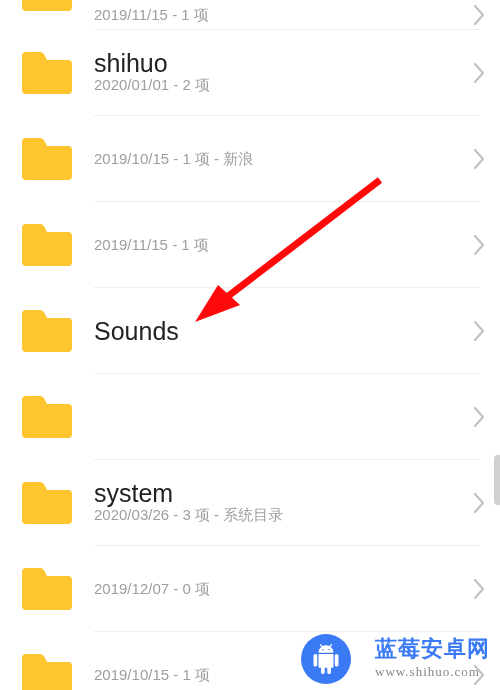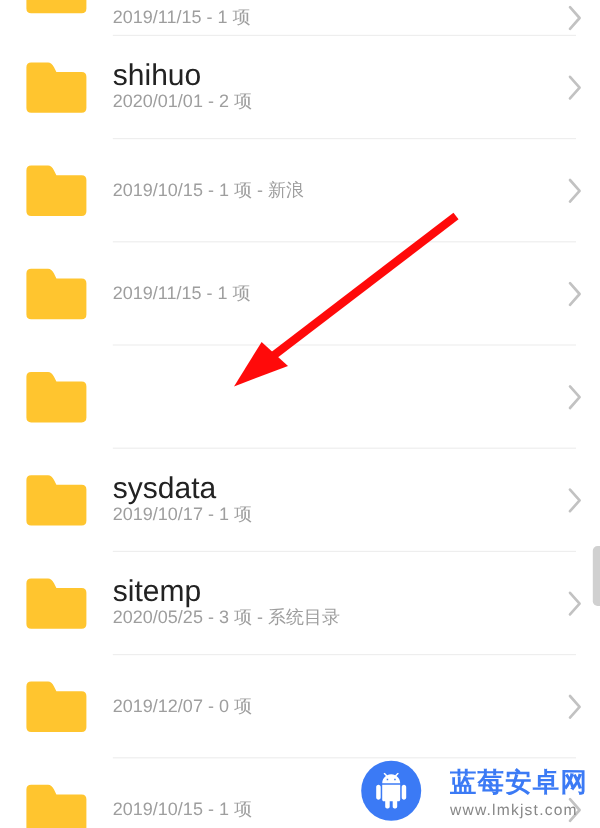--- a/index.html
+++ b/index.html
@@ -12,21 +12,21 @@
   .folder-icon.cut-top { margin-top: -50px; }
   .text-wrap { flex: 1; min-width: 0; padding-right: 56px; }
   .name { font-size: 25px; color: #222; font-weight: 400; line-height: 24px; }
   .meta { font-size: 15px; color: #9e9e9e; line-height: 20px; margin-top: 0; }
   .meta.first-meta { margin-top: 0; }
   .chev { position: absolute; right: 14px; top: 50%; transform: translateY(-50%); width: 14px; height: 22px; }
   .divider { position: absolute; bottom: 0; left: 94px; right: 20px; height: 1px; background: #eee; }
   .arrow-overlay { position: absolute; top: 150px; left: 140px; width: 280px; height: 200px; pointer-events: none; }
   .arrow-overlay svg { width: 100%; height: 100%; }
   .scroll-indicator { position: absolute; right: -2px; top: 455px; width: 8px; height: 50px; background: #d0d0d0; border-radius: 4px 0 0 4px; }
-  .watermark { position: absolute; right: 10px; bottom: 6px; display: flex; align-items: center; gap: 24px; }
+  .watermark { position: absolute; right: 10px; bottom: 6px; display: flex; align-items: flex-start; gap: 24px; font-family: Liberation Serif, serif; }
   .wm-icon { width: 50px; height: 50px; background: #3b7af5; border-radius: 50%; display: flex; align-items: center; justify-content: center; }
   .wm-text { display: flex; flex-direction: column; }
   .wm-name { font-size: 22px; color: #3b7af5; font-weight: 700; letter-spacing: 1px; }
   .wm-url { font-size: 13px; color: #888; letter-spacing: 1px; }
   .robot-svg { width: 30px; height: 30px; }
 </style>
 </head>
 <body>
 
 <div class="list">
@@ -100,56 +100,53 @@
     <div class="divider"></div>
   </div>
 
   <div class="row">
     <span class="folder-icon">
       <svg viewBox="0 0 54 46">
           <path d="M2 6 Q2 2 6 2 L20 2 Q23 2 25 6 L27 10 L48 10 Q52 10 52 14 L52 40 Q52 44 48 44 L6 44 Q2 44 2 40 Z" fill="#ffc52f"></path>
         </svg>
     </span>
     <div class="text-wrap">
-    </div>
-    <span class="chev">
-      <svg viewBox="0 0 14 22">
-          <path d="M3 2 L11 11 L3 20" stroke="#c2c2c2" stroke-width="2.2" fill="none" stroke-linecap="round" stroke-linejoin="round"></path>
-        </svg>
-    </span>
-    <div class="divider"></div>
-  </div>
-
-  <div class="row">
-    <span class="folder-icon">
-      <svg viewBox="0 0 54 46">
-          <path d="M2 6 Q2 2 6 2 L20 2 Q23 2 25 6 L27 10 L48 10 Q52 10 52 14 L52 40 Q52 44 48 44 L6 44 Q2 44 2 40 Z" fill="#ffc52f"></path>
-        </svg>
-    </span>
-    <div class="text-wrap">
-      <div class="name">sysdata</div>
-      <div class="meta">2019/10/17 - 1 项</div>
-    </div>
-    <span class="chev">
-      <svg viewBox="0 0 14 22">
-          <path d="M3 2 L11 11 L3 20" stroke="#c2c2c2" stroke-width="2.2" fill="none" stroke-linecap="round" stroke-linejoin="round"></path>
-        </svg>
-    </span>
-    <div class="divider"></div>
-  </div>
-
-  <div class="row">
-    <span class="folder-icon">
-      <svg viewBox="0 0 54 46">
-          <path d="M2 6 Q2 2 6 2 L20 2 Q23 2 25 6 L27 10 L48 10 Q52 10 52 14 L52 40 Q52 44 48 44 L6 44 Q2 44 2 40 Z" fill="#ffc52f"></path>
-        </svg>
-    </span>
-    <div class="text-wrap">
-      <div class="name">sitemp</div>
-      <div class="meta">2020/05/25 - 3 项 - 系统目录</div>
+      <div class="name">Sounds</div>
+    </div>
+    <span class="chev">
+      <svg viewBox="0 0 14 22">
+          <path d="M3 2 L11 11 L3 20" stroke="#c2c2c2" stroke-width="2.2" fill="none" stroke-linecap="round" stroke-linejoin="round"></path>
+        </svg>
+    </span>
+    <div class="divider"></div>
+  </div>
+
+  <div class="row">
+    <span class="folder-icon">
+      <svg viewBox="0 0 54 46">
+          <path d="M2 6 Q2 2 6 2 L20 2 Q23 2 25 6 L27 10 L48 10 Q52 10 52 14 L52 40 Q52 44 48 44 L6 44 Q2 44 2 40 Z" fill="#ffc52f"></path>
+        </svg>
+    </span>
+    <span class="chev">
+      <svg viewBox="0 0 14 22">
+          <path d="M3 2 L11 11 L3 20" stroke="#c2c2c2" stroke-width="2.2" fill="none" stroke-linecap="round" stroke-linejoin="round"></path>
+        </svg>
+    </span>
+    <div class="divider"></div>
+  </div>
+
+  <div class="row">
+    <span class="folder-icon">
+      <svg viewBox="0 0 54 46">
+          <path d="M2 6 Q2 2 6 2 L20 2 Q23 2 25 6 L27 10 L48 10 Q52 10 52 14 L52 40 Q52 44 48 44 L6 44 Q2 44 2 40 Z" fill="#ffc52f"></path>
+        </svg>
+    </span>
+    <div class="text-wrap">
+      <div class="name">system</div>
+      <div class="meta">2020/03/26 - 3 项 - 系统目录</div>
     </div>
     <span class="chev">
       <svg viewBox="0 0 14 22">
           <path d="M3 2 L11 11 L3 20" stroke="#c2c2c2" stroke-width="2.2" fill="none" stroke-linecap="round" stroke-linejoin="round"></path>
         </svg>
     </span>
     <div class="divider"></div>
   </div>
 
   <div class="row">
@@ -197,15 +194,15 @@
 <div class="scroll-indicator"></div>
 
 <div class="watermark">
   <div class="wm-icon">
     <svg class="robot-svg" viewBox="0 0 24 24" fill="#fff">
       <path d="M6 18c0 .55.45 1 1 1h1v3.5c0 .83.67 1.5 1.5 1.5s1.5-.67 1.5-1.5V19h2v3.5c0 .83.67 1.5 1.5 1.5s1.5-.67 1.5-1.5V19h1c.55 0 1-.45 1-1V8H6v10zM3.5 8C2.67 8 2 8.67 2 9.5v7c0 .83.67 1.5 1.5 1.5S5 17.33 5 16.5v-7C5 8.67 4.33 8 3.5 8zm17 0c-.83 0-1.5.67-1.5 1.5v7c0 .83.67 1.5 1.5 1.5s1.5-.67 1.5-1.5v-7c0-.83-.67-1.5-1.5-1.5zM15.53 2.16l1.3-1.3c.2-.2.2-.51 0-.71-.2-.2-.51-.2-.71 0l-1.48 1.48C13.85 1.23 12.95 1 12 1c-.96 0-1.86.23-2.66.63L7.85.15c-.2-.2-.51-.2-.71 0-.2.2-.2.51 0 .71l1.31 1.31C6.97 3.26 6 5.01 6 7h12c0-1.99-.97-3.75-2.47-4.84zM10 5H9V4h1v1zm5 0h-1V4h1v1z"></path>
     </svg>
   </div>
   <div class="wm-text">
     <div class="wm-name">蓝莓安卓网</div>
-    <div class="wm-url">www.lmkjst.com</div>
+    <div class="wm-url">www.shihuo.com</div>
   </div>
 </div>
 
 </body></html>

